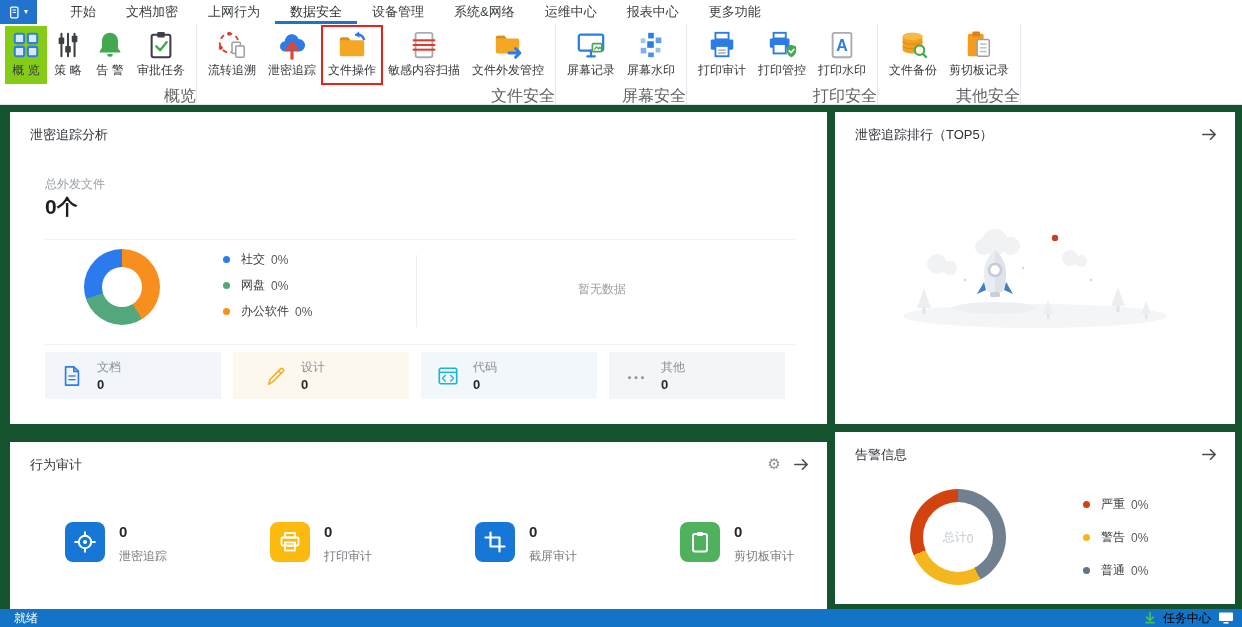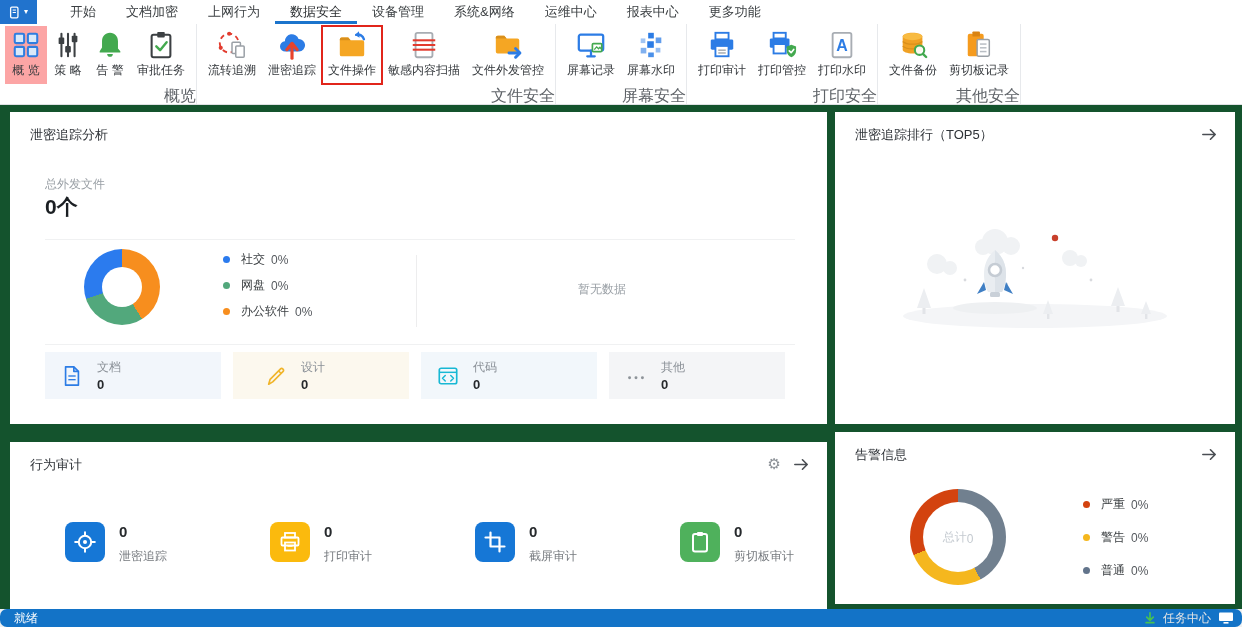--- a/index.html
+++ b/index.html
@@ -15,21 +15,21 @@
   .menu-item { font-size:13px; color:#3c4043; padding:0 15px; display:flex; align-items:center; cursor:pointer; white-space:nowrap; }
   .menu-item.active { color:#2b2e31; box-shadow: inset 0 -3px 0 #1b74cc; }
 
   
   .ribbon { position:absolute; top:24px; left:0; right:0; height:81px; background:#fff; border-bottom:1px solid #dfe1e4; display:flex; }
   .rgroup { display:flex; flex-direction:column; border-right:1px solid #e7e9ec; }
   .ritems { display:flex; align-items:flex-start; padding:2px 5px 0; flex:1; }
   .ritem { display:flex; flex-direction:column; align-items:center; padding:4px 6px 5px; cursor:pointer; }
   .ritem .icon30 { width:30px; height:30px; }
   .rlabel { font-size:12px; color:#34383c; margin-top:2px; white-space:nowrap; }
-  .ritem.selected { background:#fca5a5; }
+  .ritem.selected { background:#84cc16; }
   .ritem.highlight { outline:2px solid #e1251b; outline-offset:-1px; }
   .rglabel { text-align:right; font-size:16px; color:#5f6368; padding:2px 0 4px;margin-left:41px; }
 
   
   .main { position:absolute; top:105px; left:0; right:0; bottom:18px; background:#14532d; }
   .panel { position:absolute; background:#fff; }
   #p1 { left:10px; top:7px;  width:817px; height:312px; }
   #p2 { left:835px; top:7px; width:400px; height:312px; }
   #p3 { left:10px; top:337px; width:817px; height:208px; }
   #p4 { left:835px; top:327px; width:400px; height:172px; }
@@ -72,23 +72,23 @@
   #donut2 .hole { inset:13px; }
   .donut-center { position:absolute; inset:0; display:flex; flex-direction:row; align-items:center; justify-content:center; color:#c4cad0; font-size:12px; }
   .donut-center .cv { margin-top:3px; }
   .legend2 { position:absolute; left:248px; top:66px; }
   .legend2 .lrow { display:flex; align-items:center; margin-bottom:20px; height:13px; }
 
   
   .illus { position:absolute; left:60px; top:108px; }
 
   
-  .statusbar { position:absolute; left:0; right:0; bottom:0; height:18px; background:#1373c7; color:#fff; display:flex; align-items:center; padding:0 8px 0 14px; font-size:12px;border-radius:7px; }
+  .statusbar { position:absolute; left:0; right:0; bottom:0; height:18px; background:#1373c7; color:#fff; display:flex; align-items:center; padding:0 8px 0 14px; font-size:12px; }
   .sb-right { margin-left:auto; display:flex; align-items:center; gap:7px; cursor:pointer; }
-  .sb-right .sb-label { font-size:12px; color:#e5e5e5; }
+  .sb-right .sb-label { font-size:12px; color:#000000; }
 </style>
 </head>
 <body>
 
 <div id="screen">
 
   <div class="menubar">
     <div class="appbtn">
       <svg width="13" height="13" viewBox="0 0 16 16">
           <rect x="2" y="1.5" width="9" height="13" rx="1.5" fill="none" stroke="#fff" stroke-width="1.6"></rect>

